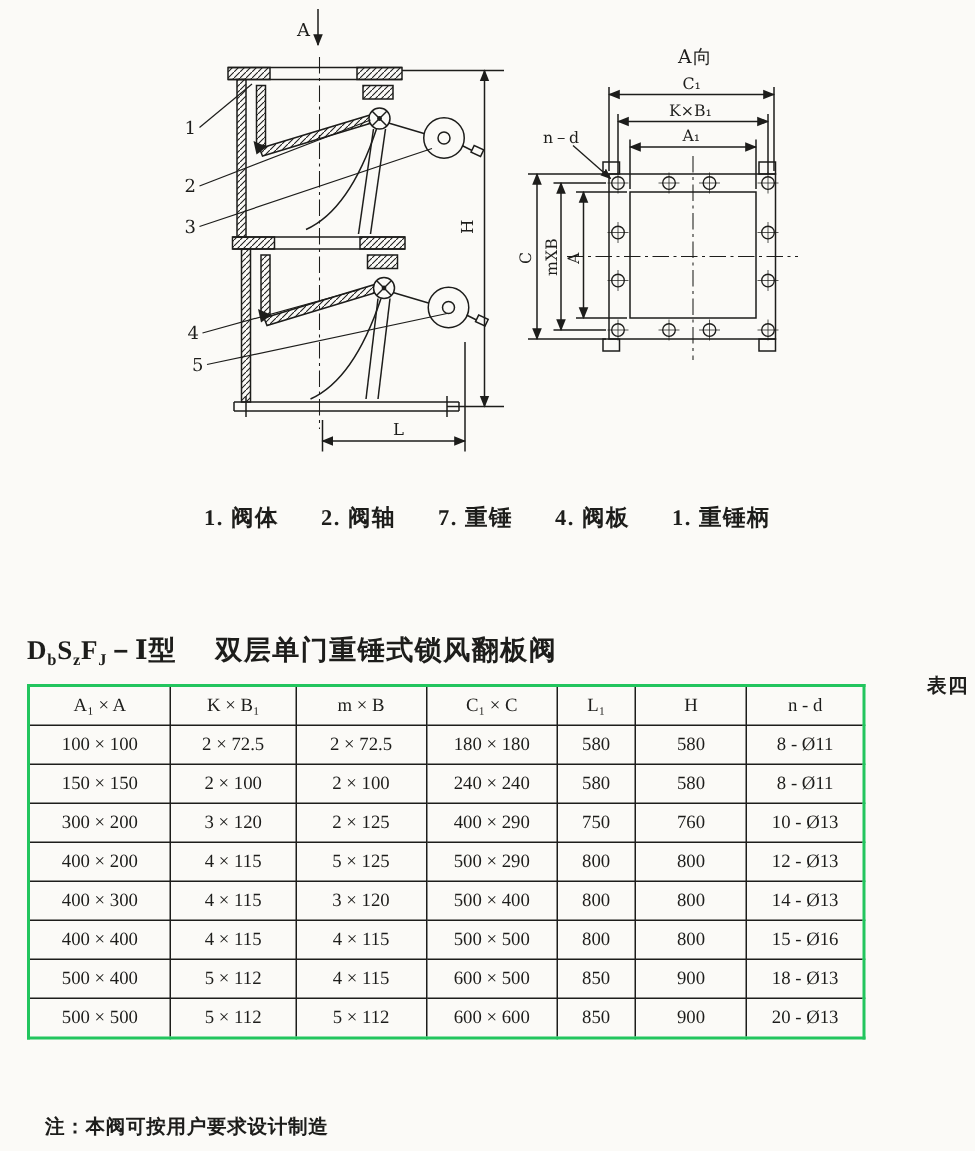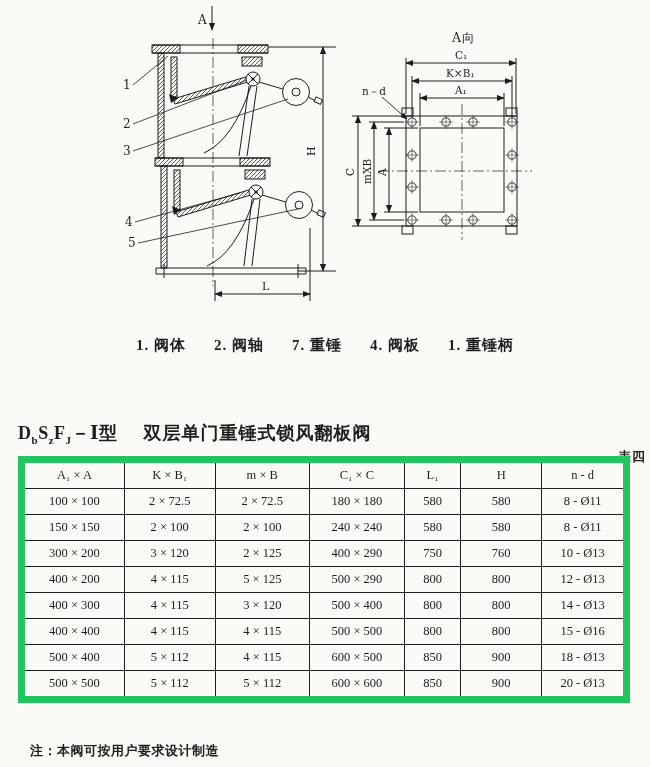--- a/index.html
+++ b/index.html
@@ -17,22 +17,22 @@
   .heading-row{position:absolute;left:18px;top:421px;width:614px;}
   .model-title{font-size:18px;font-weight:bold;letter-spacing:.5px;}
   .model-title sub{font-size:11px;}
   .model-suffix{font-weight:bold;}
   .doc-title{margin-left:26px;font-size:18px;font-weight:bold;letter-spacing:1px;text-align:right;}
   .table-label{
     position:absolute;right:4px;top:437px;
     font-size:13px;font-weight:600;letter-spacing:1px;margin-top:11px;
   }
   table.spec{
-    position:absolute;left:18px;top:456px;width:612px;
-    border-collapse:collapse;border:7px solid #22c55e;
+    position:absolute;left:18px;top:456px;width:559px;
+    border-collapse:collapse;border:2px solid #22c55e;
     table-layout:fixed;
   }
   table.spec th,table.spec td{
     border:1px solid #1d1d1b;text-align:center;vertical-align:middle;
     font-size:12.5px;font-weight:normal;height:25px;padding:0;
     font-family:"Liberation Serif","DejaVu Serif",serif;
     white-space:nowrap;
   }
   .note{
     position:absolute;left:30px;top:742px;

